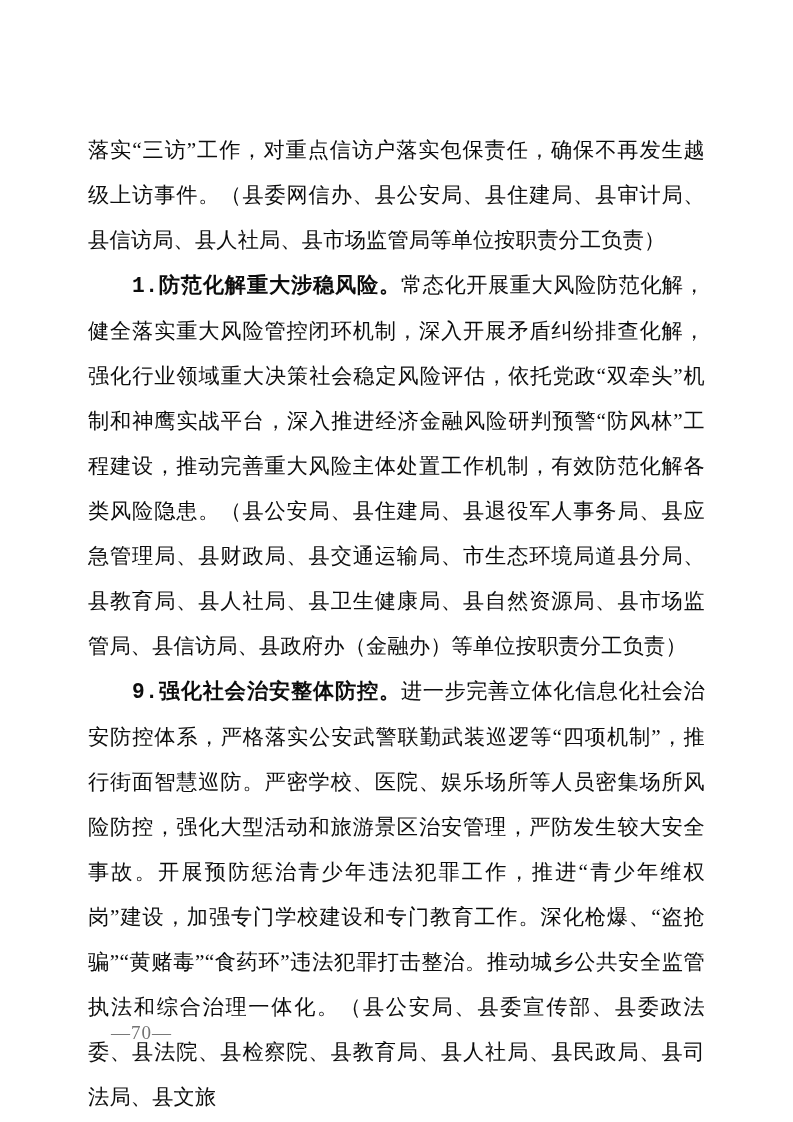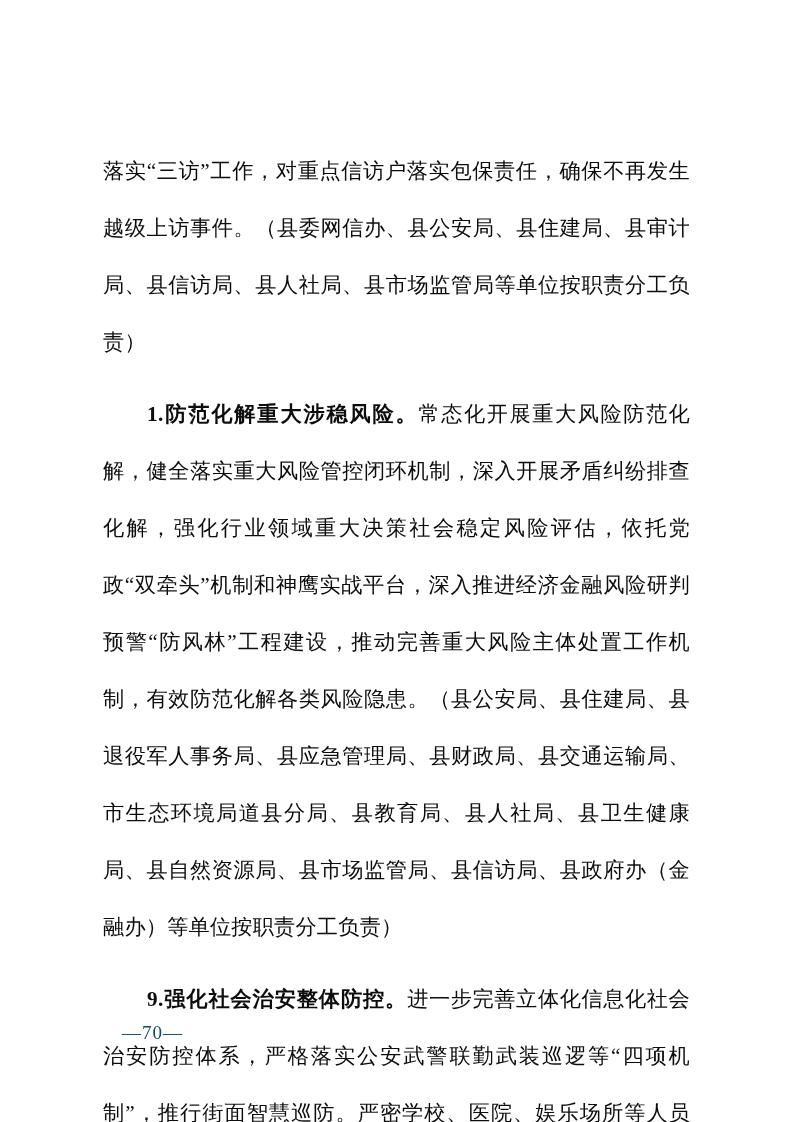--- a/index.html
+++ b/index.html
@@ -18,49 +18,49 @@
     font-family: "Liberation Serif", "DejaVu Serif", serif;
     color: #0d0d0d;
   }
   .content {
     position: absolute;
     left: 88px;
     top: 128px;
     width: 617px;
   }
   p {
-    margin: 15px;
+    margin: 0;
     font-size: 21.2px;
-    line-height: 57px;
+    line-height: 45px;
     text-align: justify;
     text-justify: inter-ideograph;
     letter-spacing: 0.2px;
   }
   p.indent {
     text-indent: 44px;
   }
   .heading {
     font-weight: bold;
     font-family: "Liberation Sans", "DejaVu Sans", sans-serif;
     letter-spacing: 1px;
     font-size: 20.5px;
   }
   .runin {
     font-weight: bold;
-    font-family: Liberation Serif, serif;
+    font-family: Liberation Mono, monospace;
     letter-spacing: 0.5px;
   }
   .page-number {
     position: absolute;
-    left: 122px;
+    left: 111px;
     top: 1022px;
     font-size: 19px;
     font-family: "Liberation Serif", "DejaVu Serif", serif;
     letter-spacing: 1px;
-    color: #0c4a6e;
+    color: #737373;
   }
 </style>
 </head>
 <body>
 
 <div class="page">
   <div class="content">
 
     <p class="para">
       <span>落实“三访”工作，对重点信访户落实包保责任，确保不再发生越级上访事件。（县委网信办、县公安局、县住建局、县审计局、县信访局、县人社局、县市场监管局等单位按职责分工负责）</span>

